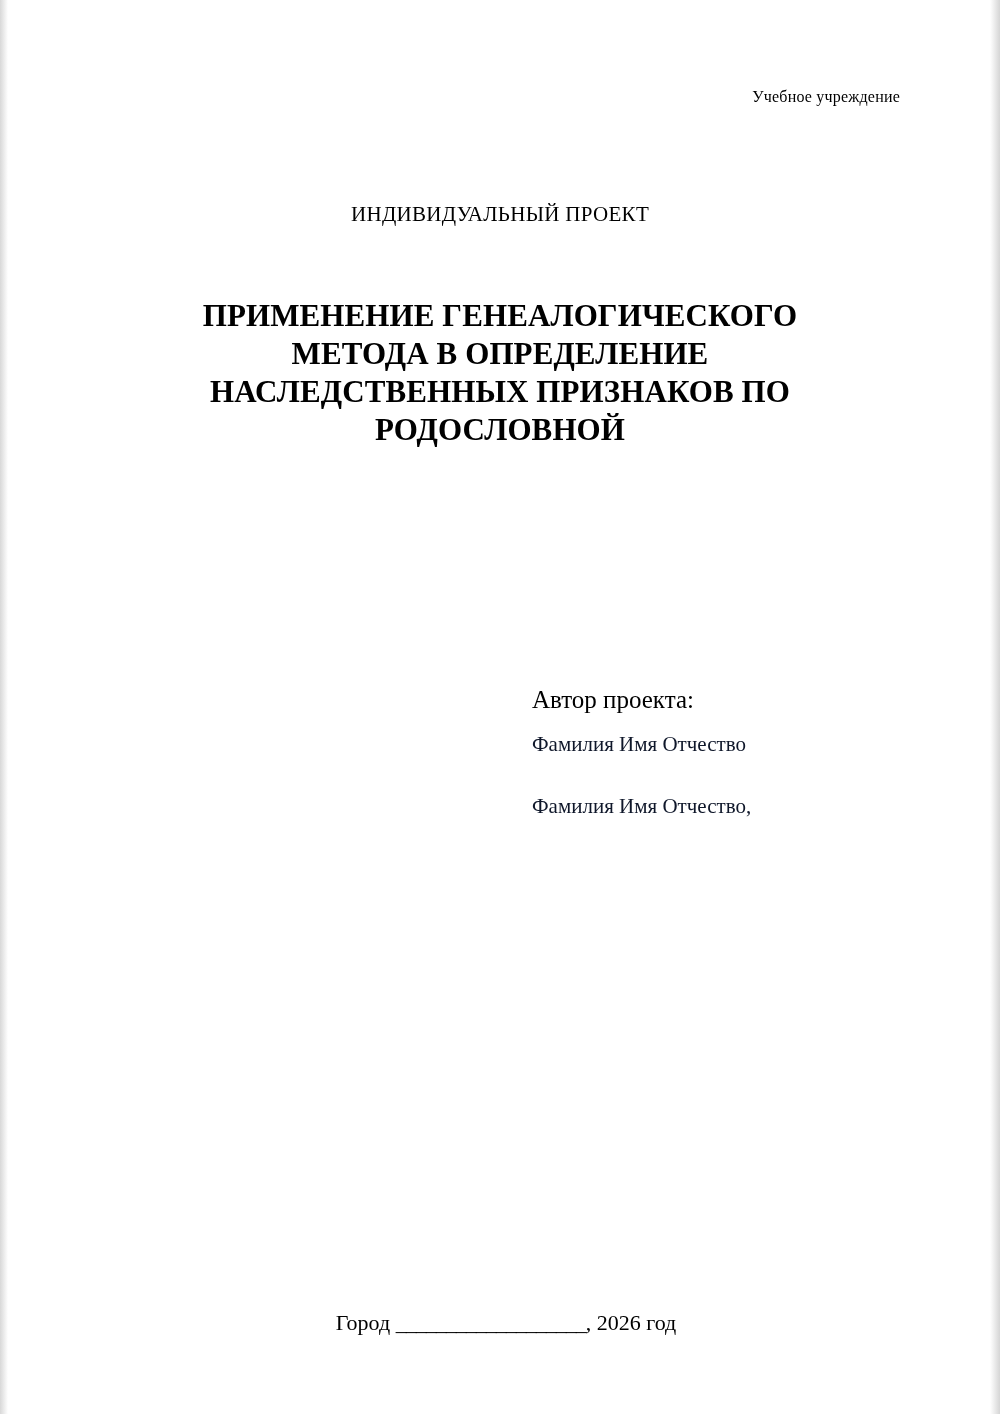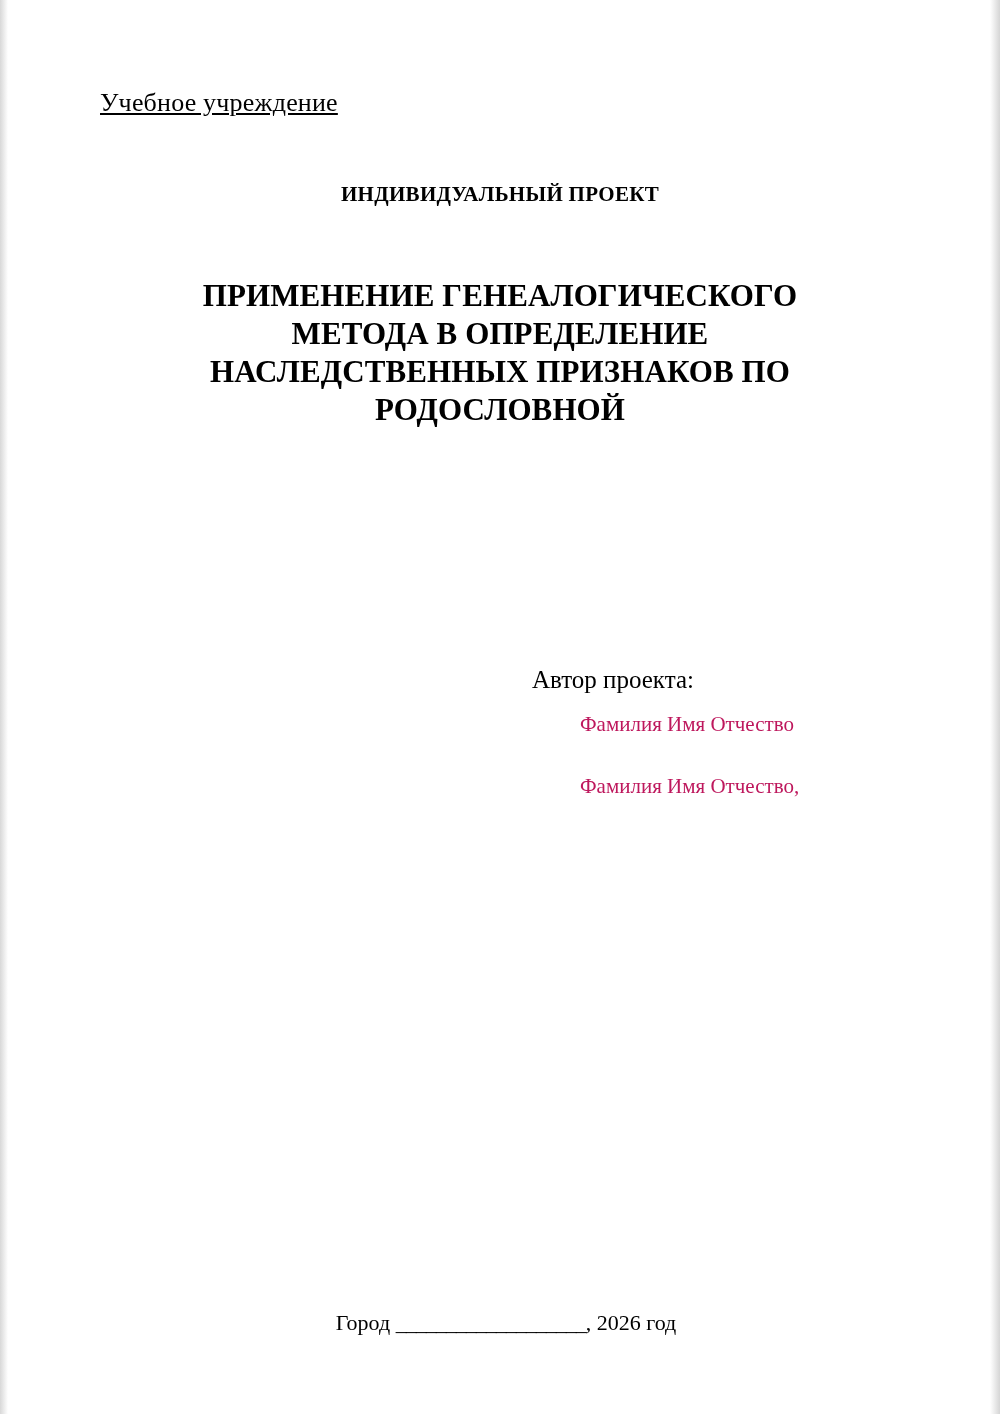--- a/index.html
+++ b/index.html
@@ -37,31 +37,30 @@
     pointer-events: none;
   }
   .content {
     position: absolute;
     left: 100px;
     right: 100px;
     top: 0;
     bottom: 0;
   }
   .institution {
-    text-align: left;
-    font-size: 26px;
+    text-align: right;
+    font-size: 16px;
     margin-top: 88px;
     letter-spacing: 0.2px;
-    text-decoration: underline;
   }
   .project-type {
     text-align: center;
-    font-weight: bold;
+    font-weight: normal;
     font-size: 21px;
-    margin-top: 64px;
+    margin-top: 96px;
     letter-spacing: 0.3px;
   }
   .title {
     text-align: center;
     font-weight: bold;
     font-size: 31px;
     line-height: 1.23;
     margin-top: 70px;
     padding: 0 42px;
     letter-spacing: 0.1px;
@@ -72,23 +71,22 @@
   }
   .sig-block {
     margin-bottom: 30px;
   }
   .sig-label {
     font-size: 25px;
     margin-bottom: 14px;
   }
   .sig-value {
     font-size: 21px;
-    color: #be185d;
+    color: #0f172a;
     line-height: 1.55;
-    margin-left: 48px;
   }
   .footer {
     position: absolute;
     left: 12px;
     right: 0;
     bottom: 78px;
     text-align: center;
     font-size: 22px;
   }
   .footer .blank {

